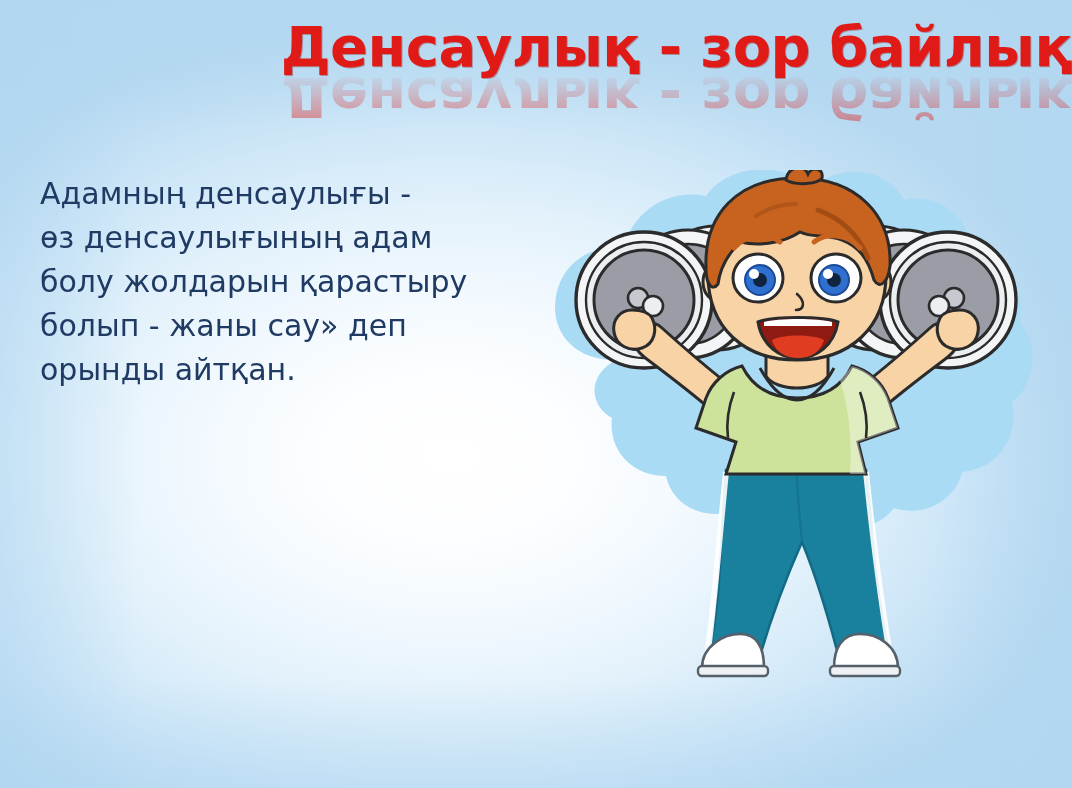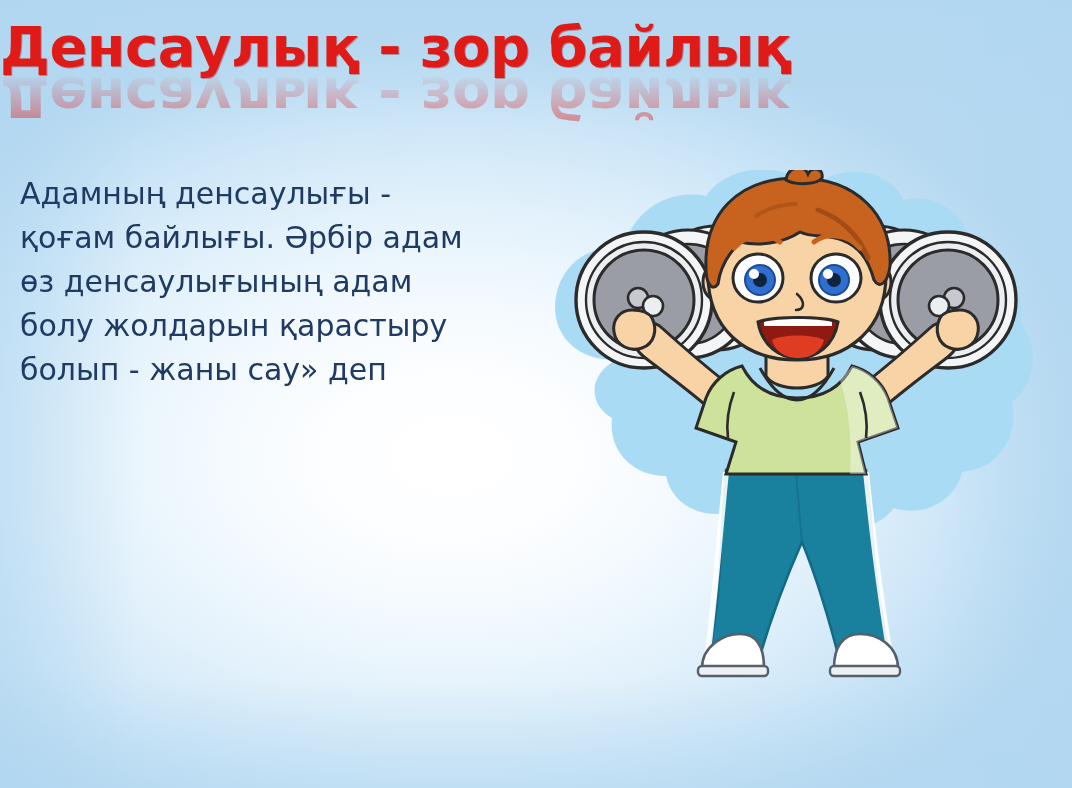--- a/index.html
+++ b/index.html
@@ -40,21 +40,21 @@
       linear-gradient(to right, rgba(176,214,240,0.50) 0%, rgba(176,214,240,0) 13%),
       linear-gradient(to left, rgba(176,214,240,0.50) 0%, rgba(176,214,240,0) 13%);
   }
 
   
   #title-block {
     position: absolute;
     left: 0;
     top: 18px;
     width: 1072px;
-    text-align: left;
+    text-align: right;
     z-index: 6;
   }
   .title-text {
     font-family: "DejaVu Sans", "Liberation Sans", sans-serif;
     font-weight: bold;
     font-size: 56px;
     letter-spacing: -0.5px;
     color: #e01b17;
     line-height: 1.02;
     white-space: nowrap;
@@ -72,21 +72,21 @@
     opacity: 0.52;
     -webkit-mask-image: linear-gradient(to top, rgba(0,0,0,0) 6%, rgba(0,0,0,0.85) 92%);
     mask-image: linear-gradient(to top, rgba(0,0,0,0) 6%, rgba(0,0,0,0.85) 92%);
     filter: blur(0.6px);
     margin-top: -6px;
   }
 
   
   #body-text {
     position: absolute;
-    left: 20px;
+    left: 40px;
     top: 172px;
     width: 500px;
     z-index: 5;
     color: #1f3a63;
     font-family: "DejaVu Sans", "Liberation Sans", sans-serif;
     font-size: 30px;
     line-height: 44px;
     font-weight: 400;
   }
   #body-text .line { white-space: nowrap; }
@@ -107,24 +107,24 @@
 
 <div id="slide">
 
   <div id="title-block">
     <div class="title-text">Денсаулық - зор байлық</div>
     <div class="title-reflection">Денсаулық - зор байлық</div>
   </div>
 
   <div id="body-text">
     <div class="line">Адамның денсаулығы -</div>
-    <div class="line">қоғам байлығы. Әрбір адам</div>
     <div class="line">өз денсаулығының адам</div>
     <div class="line">болу жолдарын қарастыру</div>
     <div class="line">болып - жаны сау» деп</div>
+    <div class="line">орынды айтқан.</div>
   </div>
 
   <div id="illustration">
     <svg viewBox="0 0 552 560" xmlns="http://www.w3.org/2000/svg">
 
       <g>
         <path d="M96,190
                  C52,190 30,160 36,126
                  C42,92 74,72 104,80
                  C110,44 146,18 186,26

